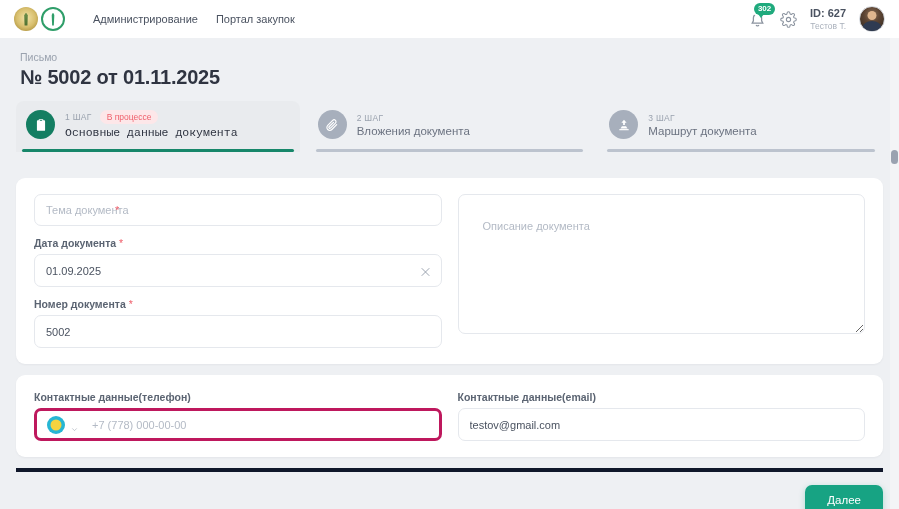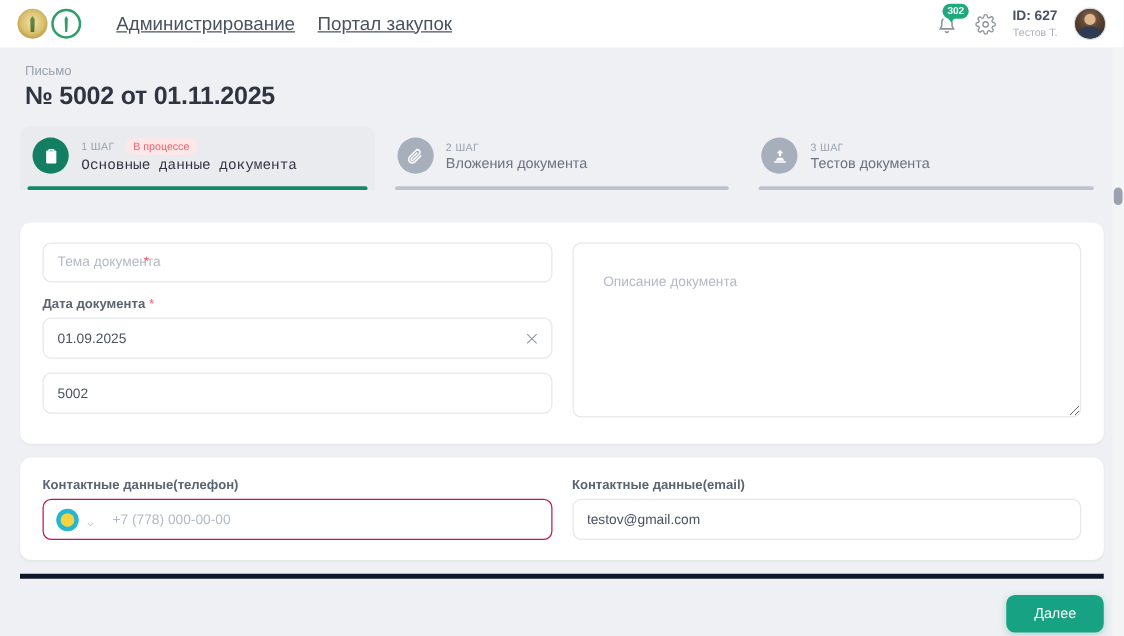--- a/index.html
+++ b/index.html
@@ -41,21 +41,21 @@
     position: relative;
   }
   .emblem-green::after {
     content: "";
     width: 6px; height: 13px;
     background: #2f9e69;
     clip-path: polygon(50% 0%, 72% 20%, 64% 100%, 36% 100%, 28% 20%);
   }
   .nav-links { display: flex; gap: 18px; margin-left: 28px; }
   .nav-link {
-    font-size: 15px; color: #4a5260; cursor: pointer; white-space: nowrap; text-decoration: underline;
+    font-size: 11px; color: #4a5260; cursor: pointer; white-space: nowrap;
   }
 
   .topbar-right {
     margin-left: auto;
     display: flex;
     align-items: center;
     gap: 13px;
   }
   .bell-wrap { position: relative; width: 19px; height: 22px; cursor: pointer; }
   .badge-count {
@@ -200,21 +200,21 @@
     height: 140px;
     padding: 24px;
     resize: vertical;
     line-height: 1.4;
   }
 
   
   .phone-wrap {
     display: flex;
     align-items: center;
-    border: 1px solid #be185d;
+    border: 3px solid #be185d;
     border-radius: 7px;
     height: 33px;
     background: #fff;
     overflow: hidden;
   }
   .flag-select {
     display: flex; align-items: center; gap: 5px;
     padding: 0 7px 0 10px;
     cursor: pointer;
     flex: 0 0 auto;
@@ -363,21 +363,21 @@
       <svg viewBox="0 0 24 24">
         <path d="M12 3l4.5 5h-3v4h-3V8h-3L12 3z"></path>
         <path d="M4 19h16v2H4z"></path>
         <path d="M8.5 14h7l2.5 4H6l2.5-4z"></path>
       </svg>
     </div>
     <div class="step-texts">
       <div class="step-top">
         <span class="step-num">3 ШАГ</span>
       </div>
-      <div class="step-name">Тестов документа</div>
+      <div class="step-name">Маршрут документа</div>
     </div>
     <div class="step-bar"></div>
   </div>
 
 </div>
 
 <div class="content">
 
   <div class="card">
     <div class="grid2">
@@ -397,20 +397,21 @@
             <input class="input" type="text" value="01.09.2025" style="">
             <span class="clear-x">
               <svg viewBox="0 0 24 24">
                   <path d="M5 5l14 14M19 5L5 19"></path>
                 </svg>
             </span>
           </div>
         </div>
 
         <div class="field">
+          <label class="field-label"><span>Номер документа</span> <span class="req">*</span></label>
           <input class="input" type="text" value="5002" style="">
         </div>
 
       </div>
 
       <div class="col">
         <div class="field">
           <textarea class="input" placeholder="Описание документа" style=""></textarea>
         </div>
       </div>

